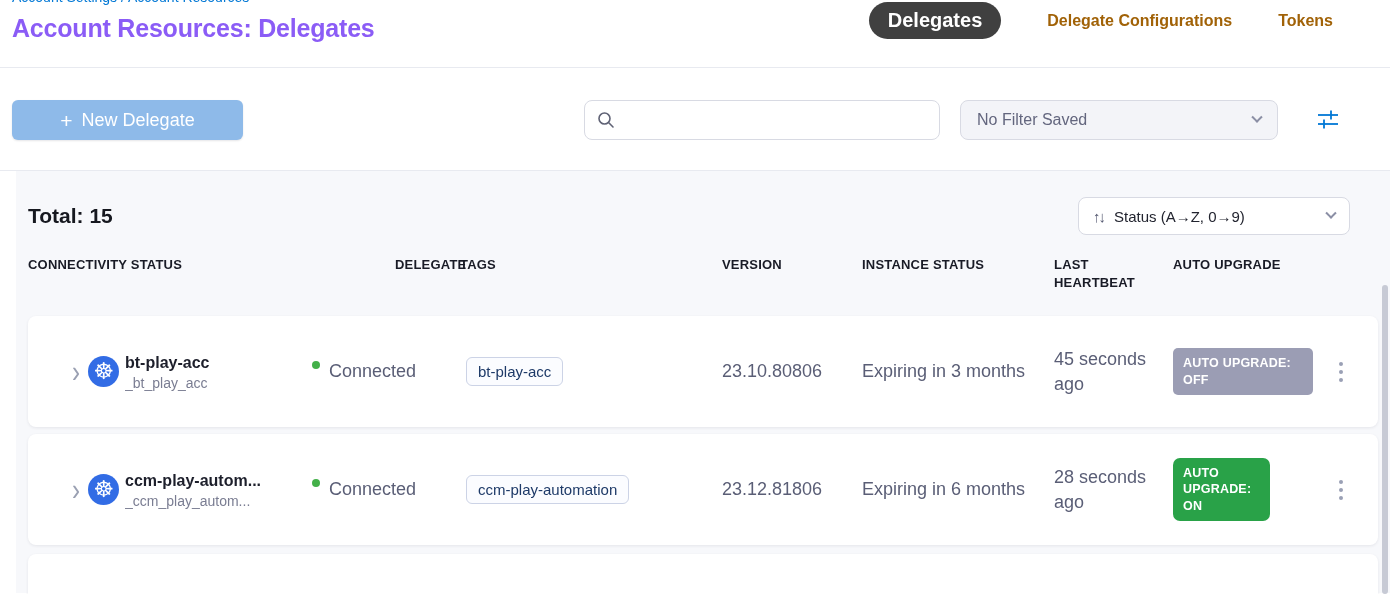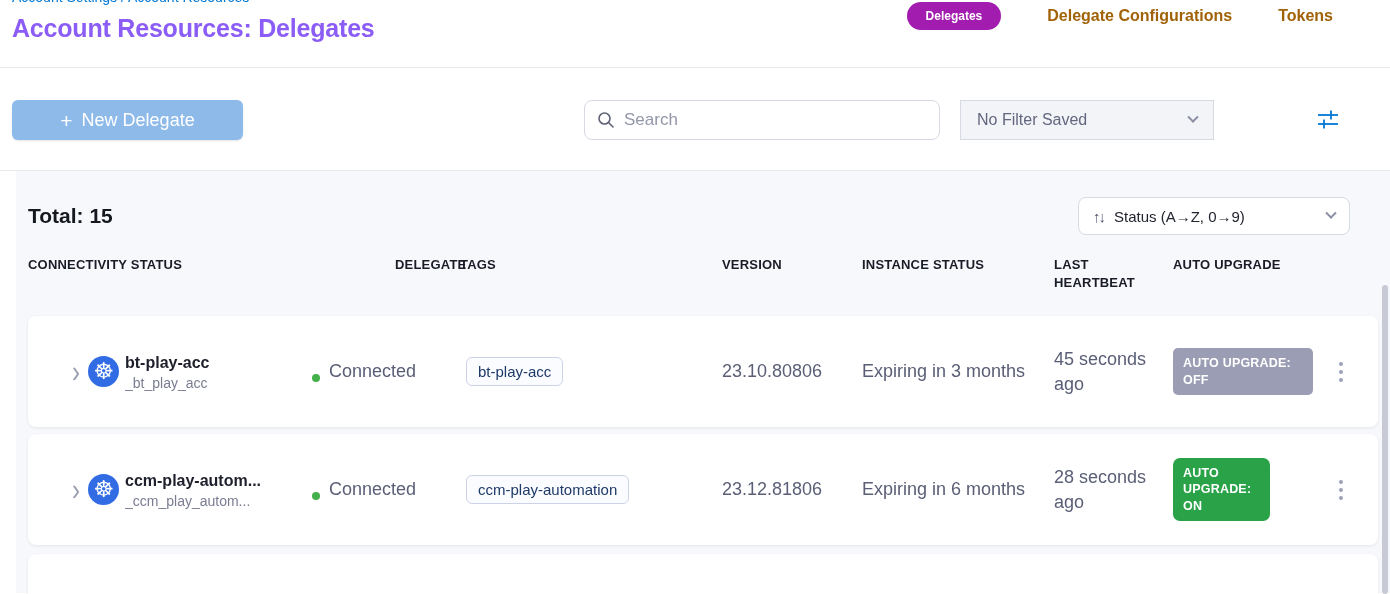--- a/index.html
+++ b/index.html
@@ -8,34 +8,34 @@
     font-family:"Liberation Sans","DejaVu Sans",sans-serif;
     background:#ffffff; position:relative; color:#1d1f2b;
   }
 
   
   .top-header { padding:0 0 0 12px; position:relative; height:68px; border-bottom:1px solid #e8eaf0; background:#fff; }
   .breadcrumb { height:6px; overflow:hidden; }
   .breadcrumb span { display:block; transform:translateY(-11px); font-size:14px; color:#0278d5; white-space:nowrap; }
   .page-title { font-size:25px; font-weight:800; letter-spacing:-0.2px; color:#8b5cf6; margin-top:8px; }
   .top-tabs { position:absolute; top:2px; right:57px; display:flex; align-items:center; gap:46px; }
-  .tab-pill { background:#a21caf; color:#fff; font-size:12px; font-weight:700; padding:7px 19px; border-radius:999px; cursor:pointer; }
+  .tab-pill { background:#404040; color:#fff; font-size:20px; font-weight:700; padding:7px 19px; border-radius:999px; cursor:pointer; }
   .tab-link { color:#a16207; font-size:16px; font-weight:700; cursor:pointer; }
 
   
   .toolbar { height:103px; background:#fff; border-bottom:1px solid #e8eaf0; position:relative; }
   .btn-new { position:absolute; left:12px; top:32px; width:231px; height:40px; background:#8ebae9; border:none;
     border-radius:6px; color:#fff; font-size:18px; font-weight:500; display:flex; align-items:center; justify-content:center; gap:9px;
     font-family:inherit; cursor:pointer; box-shadow:0 1px 2px rgba(40,41,61,.12); }
   .btn-new .plus { font-size:21px; font-weight:400; line-height:1; }
   .search-wrap { position:absolute; left:584px; top:32px; width:356px; height:40px; border:1px solid #d8dae3; border-radius:8px;
     background:#fff; display:flex; align-items:center; padding:0 12px; gap:9px; }
   .search-wrap input { border:none; outline:none; flex:1; font-size:17px; color:#3a3d4d; font-family:inherit; background:transparent; }
   .search-wrap input::placeholder { color:#9296a8; }
-  .filter-select { position:absolute; left:960px; top:32px; width:254px; height:40px; border:1px solid #d8dae3; border-radius:0;
+  .filter-select { position:absolute; left:960px; top:32px; width:318px; height:40px; border:1px solid #d8dae3; border-radius:8px;
     background:#f3f4f8; display:flex; align-items:center; padding:0 16px; font-size:16px; color:#63667e; cursor:pointer; }
   .filter-select .val { flex:1; }
   .chev-down { width:8px; height:8px; border-right:2px solid #8b8fa5; border-bottom:2px solid #8b8fa5;
     transform:rotate(45deg) translate(-2px,-2px); display:inline-block; }
   .sliders-btn { position:absolute; left:1314px; top:40px; width:28px; height:24px; background:none; border:none; cursor:pointer; }
 
   
   .content { background:#f7f8fb; height:422px; padding:0 12px; position:relative;margin-left:16px; }
   .summary-row { display:flex; justify-content:space-between; align-items:center; padding-top:26px; height:64px; }
   .total-label { font-size:21px; font-weight:700; color:#16181f; }
@@ -53,21 +53,21 @@
   .row-card + .row-card { margin-top:7px; }
   .row-card.partial { margin-top:9px; height:60px; }
   .cell { font-size:18px; color:#5a5e76; padding-right:6px; }
   .c-delegate { display:flex; align-items:center; padding-left:44px; gap:6px; }
   .expander { font-size:24px; color:#9aa0b2; line-height:1; cursor:pointer; transform:scaleY(1.3); margin-right:2px; }
   .k8s-icon { width:31px; height:31px; border-radius:50%; background:#326ce5; color:#fff; display:flex; align-items:center;
     justify-content:center; font-size:23px; flex:0 0 auto; }
   .name-block { overflow:hidden; }
   .d-name { font-size:16px; font-weight:700; color:#1d1f2b; white-space:nowrap; }
   .d-id { font-size:14px; color:#7a7d92; white-space:nowrap; margin-top:2px; }
-  .c-conn { display:flex; align-items:flex-end; gap:9px; padding-left:5px; }
+  .c-conn { display:flex; align-items:flex-start; gap:9px; padding-left:5px; }
   .conn-dot { width:8px; height:8px; border-radius:50%; background:#43b049; flex:0 0 auto; }
   .c-tags { padding-left:6px; }
   .tag-chip { display:inline-block; border:1px solid #ccd3e6; background:#fbfcff; border-radius:6px; padding:5px 11px;
     font-size:15px; color:#1e3a68; white-space:nowrap; }
   .c-heartbeat { line-height:1.35; }
   .badge { display:inline-block; background:#9b9db4; color:#fff; font-size:12.5px; font-weight:700; line-height:1.3;
     padding:7px 10px; border-radius:5px; width:140px; letter-spacing:.2px; }
   .badge.badge-on { background:#29a248; width:97px; border-radius:7px; }
   .c-menu { display:flex; justify-content:flex-start; padding-left:14px; }
   .kebab { display:flex; flex-direction:column; gap:4px; cursor:pointer; padding:4px; }
@@ -94,21 +94,20 @@
   <button class="btn-new">
     <span class="plus">+</span>
     <span>New Delegate</span>
   </button>
 
   <div class="search-wrap">
     <svg width="18" height="18" viewBox="0 0 18 18">
       <circle cx="7.5" cy="7.5" r="5.5" fill="none" stroke="#5f6275" stroke-width="1.6"></circle>
       <line x1="11.8" y1="11.8" x2="16" y2="16" stroke="#5f6275" stroke-width="1.6" stroke-linecap="round"></line>
     </svg>
-    <input type="text" placeholder="Search" style="">
   </div>
 
   <div class="filter-select">
     <span class="val">No Filter Saved</span>
     <span class="chev-down"></span>
   </div>
 
   <button class="sliders-btn">
     <svg width="24" height="22" viewBox="0 0 24 22">
       <line x1="2" y1="7" x2="22" y2="7" stroke="#0278d5" stroke-width="1.8"></line>

